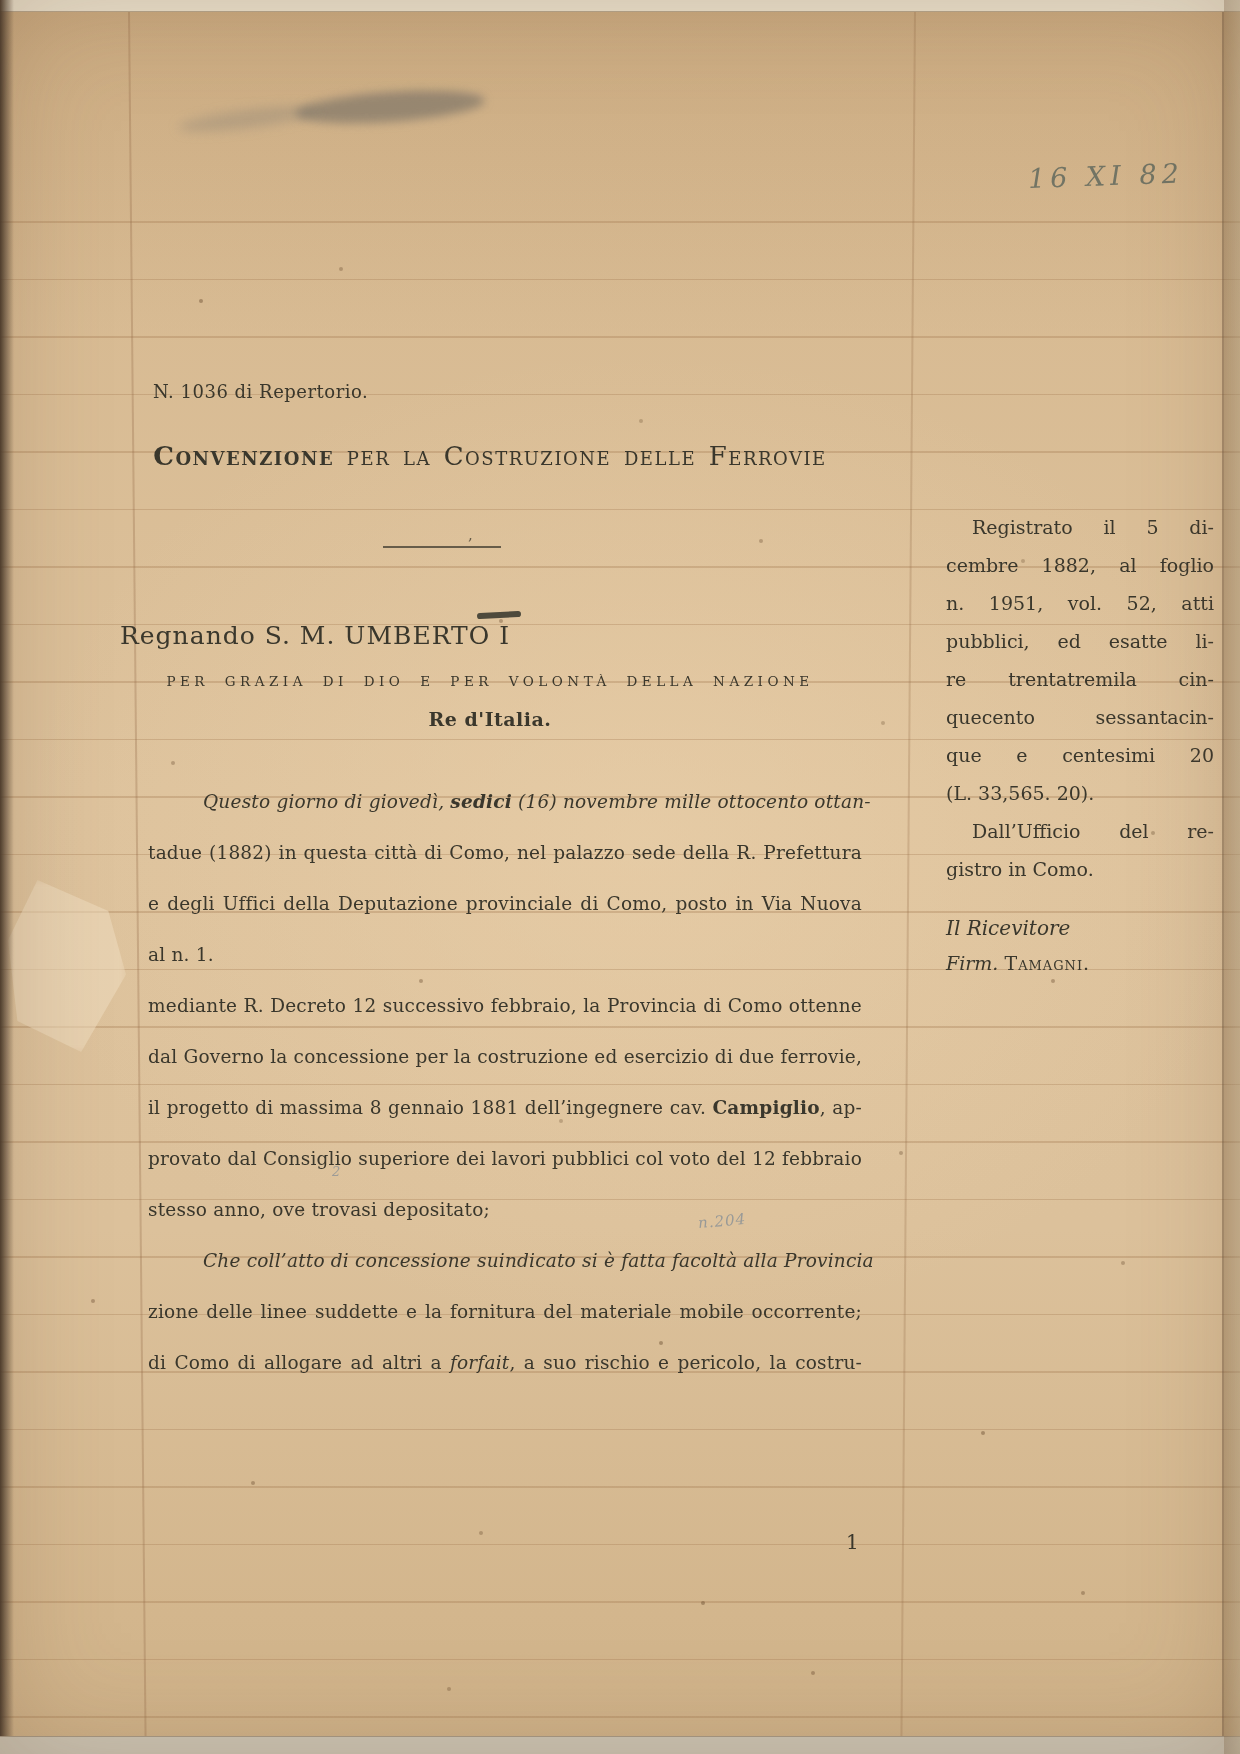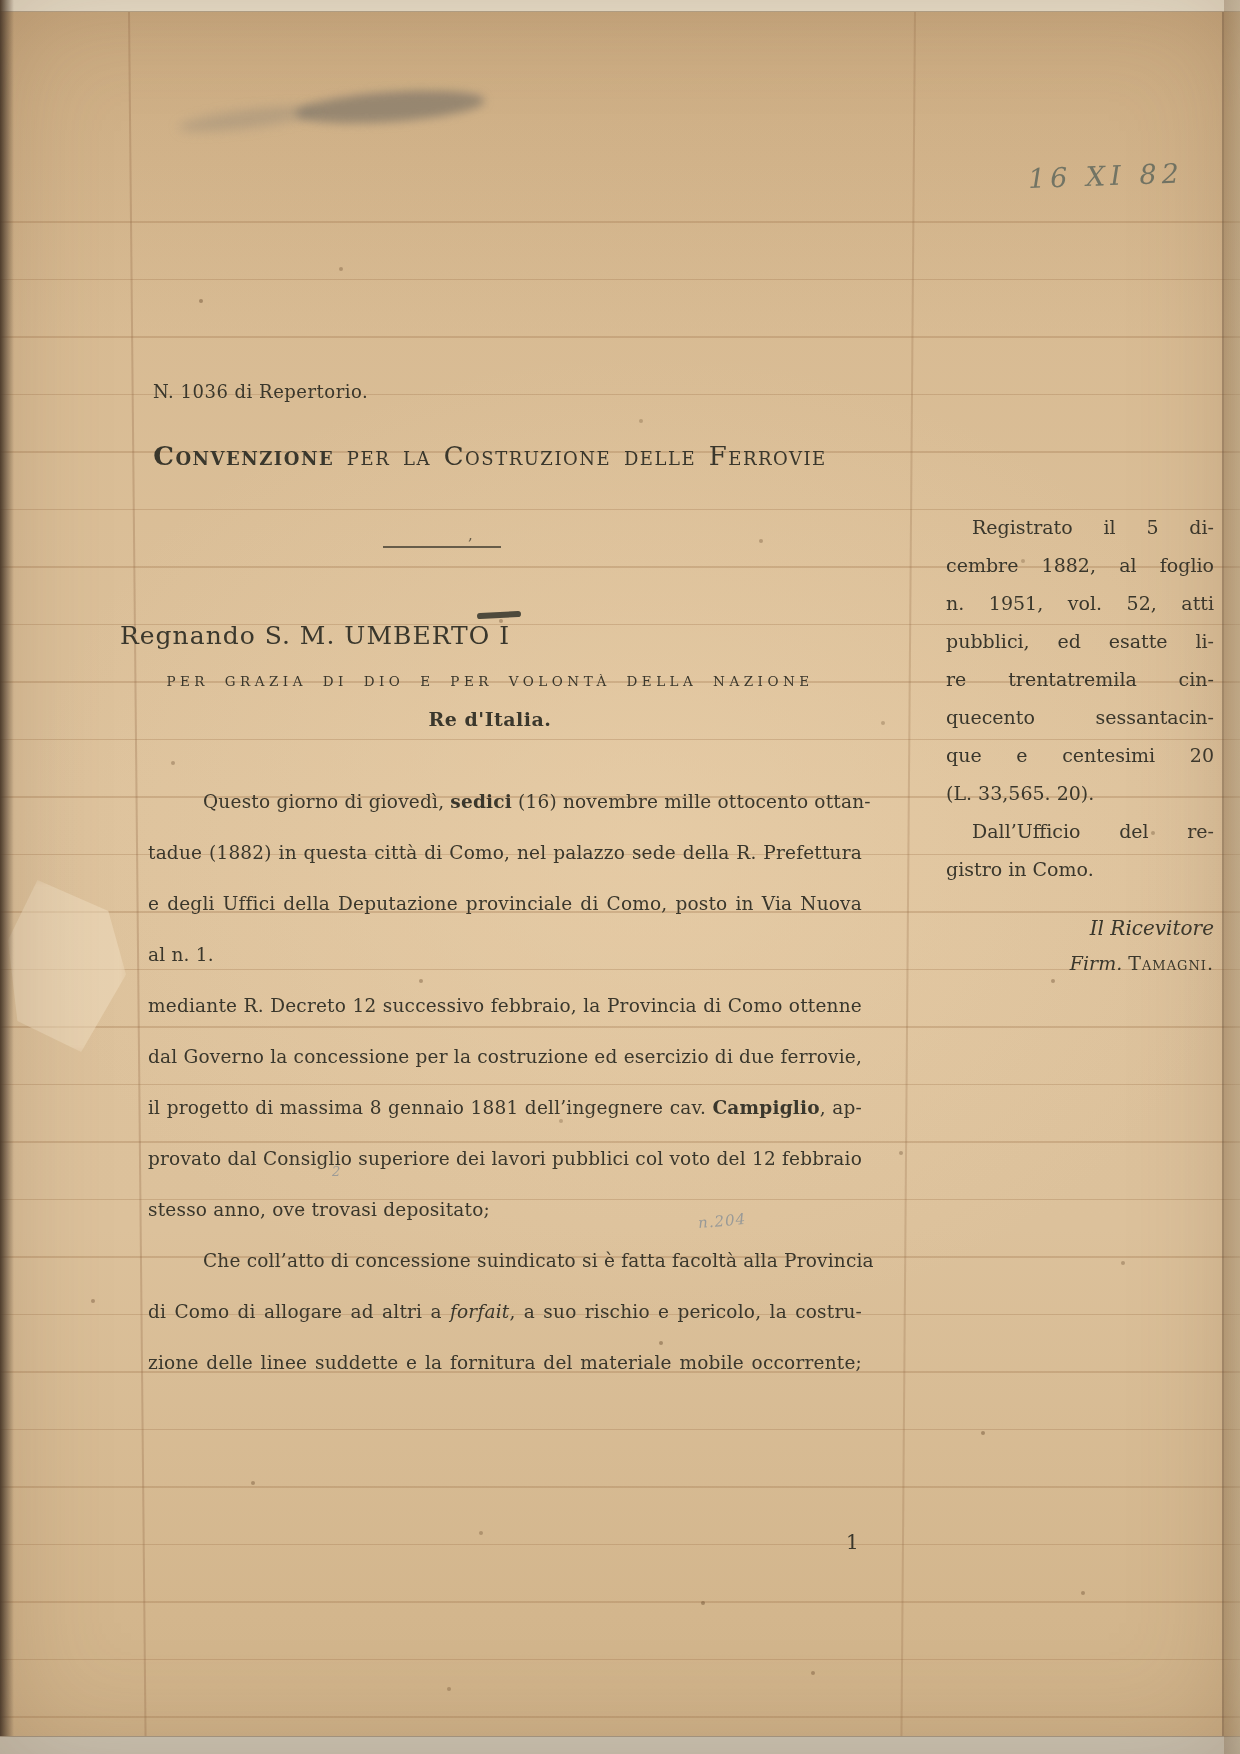--- a/index.html
+++ b/index.html
@@ -78,30 +78,30 @@
   .regnando{position:absolute;left:120px;width:740px;top:621px;
     font-size:25px;letter-spacing:1px;}
   .grazia{position:absolute;left:120px;width:740px;top:673px;text-align:center;
     font-size:13.5px;letter-spacing:4.5px;word-spacing:7px;}
   .reditalia{position:absolute;left:120px;width:740px;top:708px;text-align:center;
     font-size:19px;font-weight:bold;letter-spacing:.5px;}
   
   .body-text{position:absolute;left:148px;top:776px;width:714px;font-size:18.5px;}
   .bline{height:51px;line-height:51px;text-align:justify;text-align-last:justify;
     white-space:nowrap;letter-spacing:.2px;}
-  .bline.indent{text-indent:55px;}
+  .bline.indent{text-indent:55px;font-style:italic;}
   .bline.nojust{text-align-last:left;}
   .bline .b{font-weight:bold;}
   .bline .i{font-style:italic;}
   
   .margin-note{position:absolute;left:946px;top:460px;width:268px;font-size:19px;margin-top:48px;}
   .mline{height:38px;line-height:38px;text-align:justify;text-align-last:justify;white-space:nowrap;}
   .mline.indent{text-indent:26px;}
   .mline.nojust{text-align-last:left;}
-  .signature{margin-top:22px;text-align:right;}
+  .signature{margin-top:22px;text-align:left;}
   .sig-role{font-style:italic;font-size:20px;height:36px;line-height:36px;}
   .sig-firm{font-size:19px;height:34px;line-height:34px;}
   .sig-firm .firm{font-style:italic;}
   .sig-firm .name{font-variant:small-caps;letter-spacing:1px;}
   .page-number{position:absolute;left:846px;top:1530px;font-size:20px;}
 </style>
 </head>
 <body>
 
 <div class="page">
@@ -152,22 +152,22 @@
       <div class="bline indent"><span>Questo giorno di giovedì, </span><span class="b">sedici</span><span> (16) novembre mille ottocento ottan-</span></div>
       <div class="bline"><span>tadue (1882) in questa città di Como, nel palazzo sede della R. Prefettura</span></div>
       <div class="bline"><span>e degli Uffici della Deputazione provinciale di Como, posto in Via Nuova</span></div>
       <div class="bline nojust"><span>al n. 1.</span></div>
       <div class="bline"><span>mediante R. Decreto 12 successivo febbraio, la Provincia di Como ottenne</span></div>
       <div class="bline"><span>dal Governo la concessione per la costruzione ed esercizio di due ferrovie,</span></div>
       <div class="bline"><span>il progetto di massima 8 gennaio 1881 dell’ingegnere cav. </span><span class="b">Campiglio</span><span>, ap-</span></div>
       <div class="bline"><span>provato dal Consiglio superiore dei lavori pubblici col voto del 12 febbraio</span></div>
       <div class="bline nojust"><span>stesso anno, ove trovasi depositato;</span></div>
       <div class="bline indent"><span>Che coll’atto di concessione suindicato si è fatta facoltà alla Provincia</span></div>
+      <div class="bline"><span>zione delle linee suddette e la fornitura del materiale mobile occorrente;</span></div>
       <div class="bline"><span>di Como di allogare ad altri a </span><span class="i">forfait</span><span>, a suo rischio e pericolo, la costru-</span></div>
-      <div class="bline"><span>zione delle linee suddette e la fornitura del materiale mobile occorrente;</span></div>
     </div>
 
   <div class="pencil-2">2</div>
   <div class="pencil-note">n.204</div>
 
   <div class="page-number">1</div>
 
   <div class="edge-top"></div>
   <div class="edge-left"></div>
   <div class="edge-bottom"></div>

